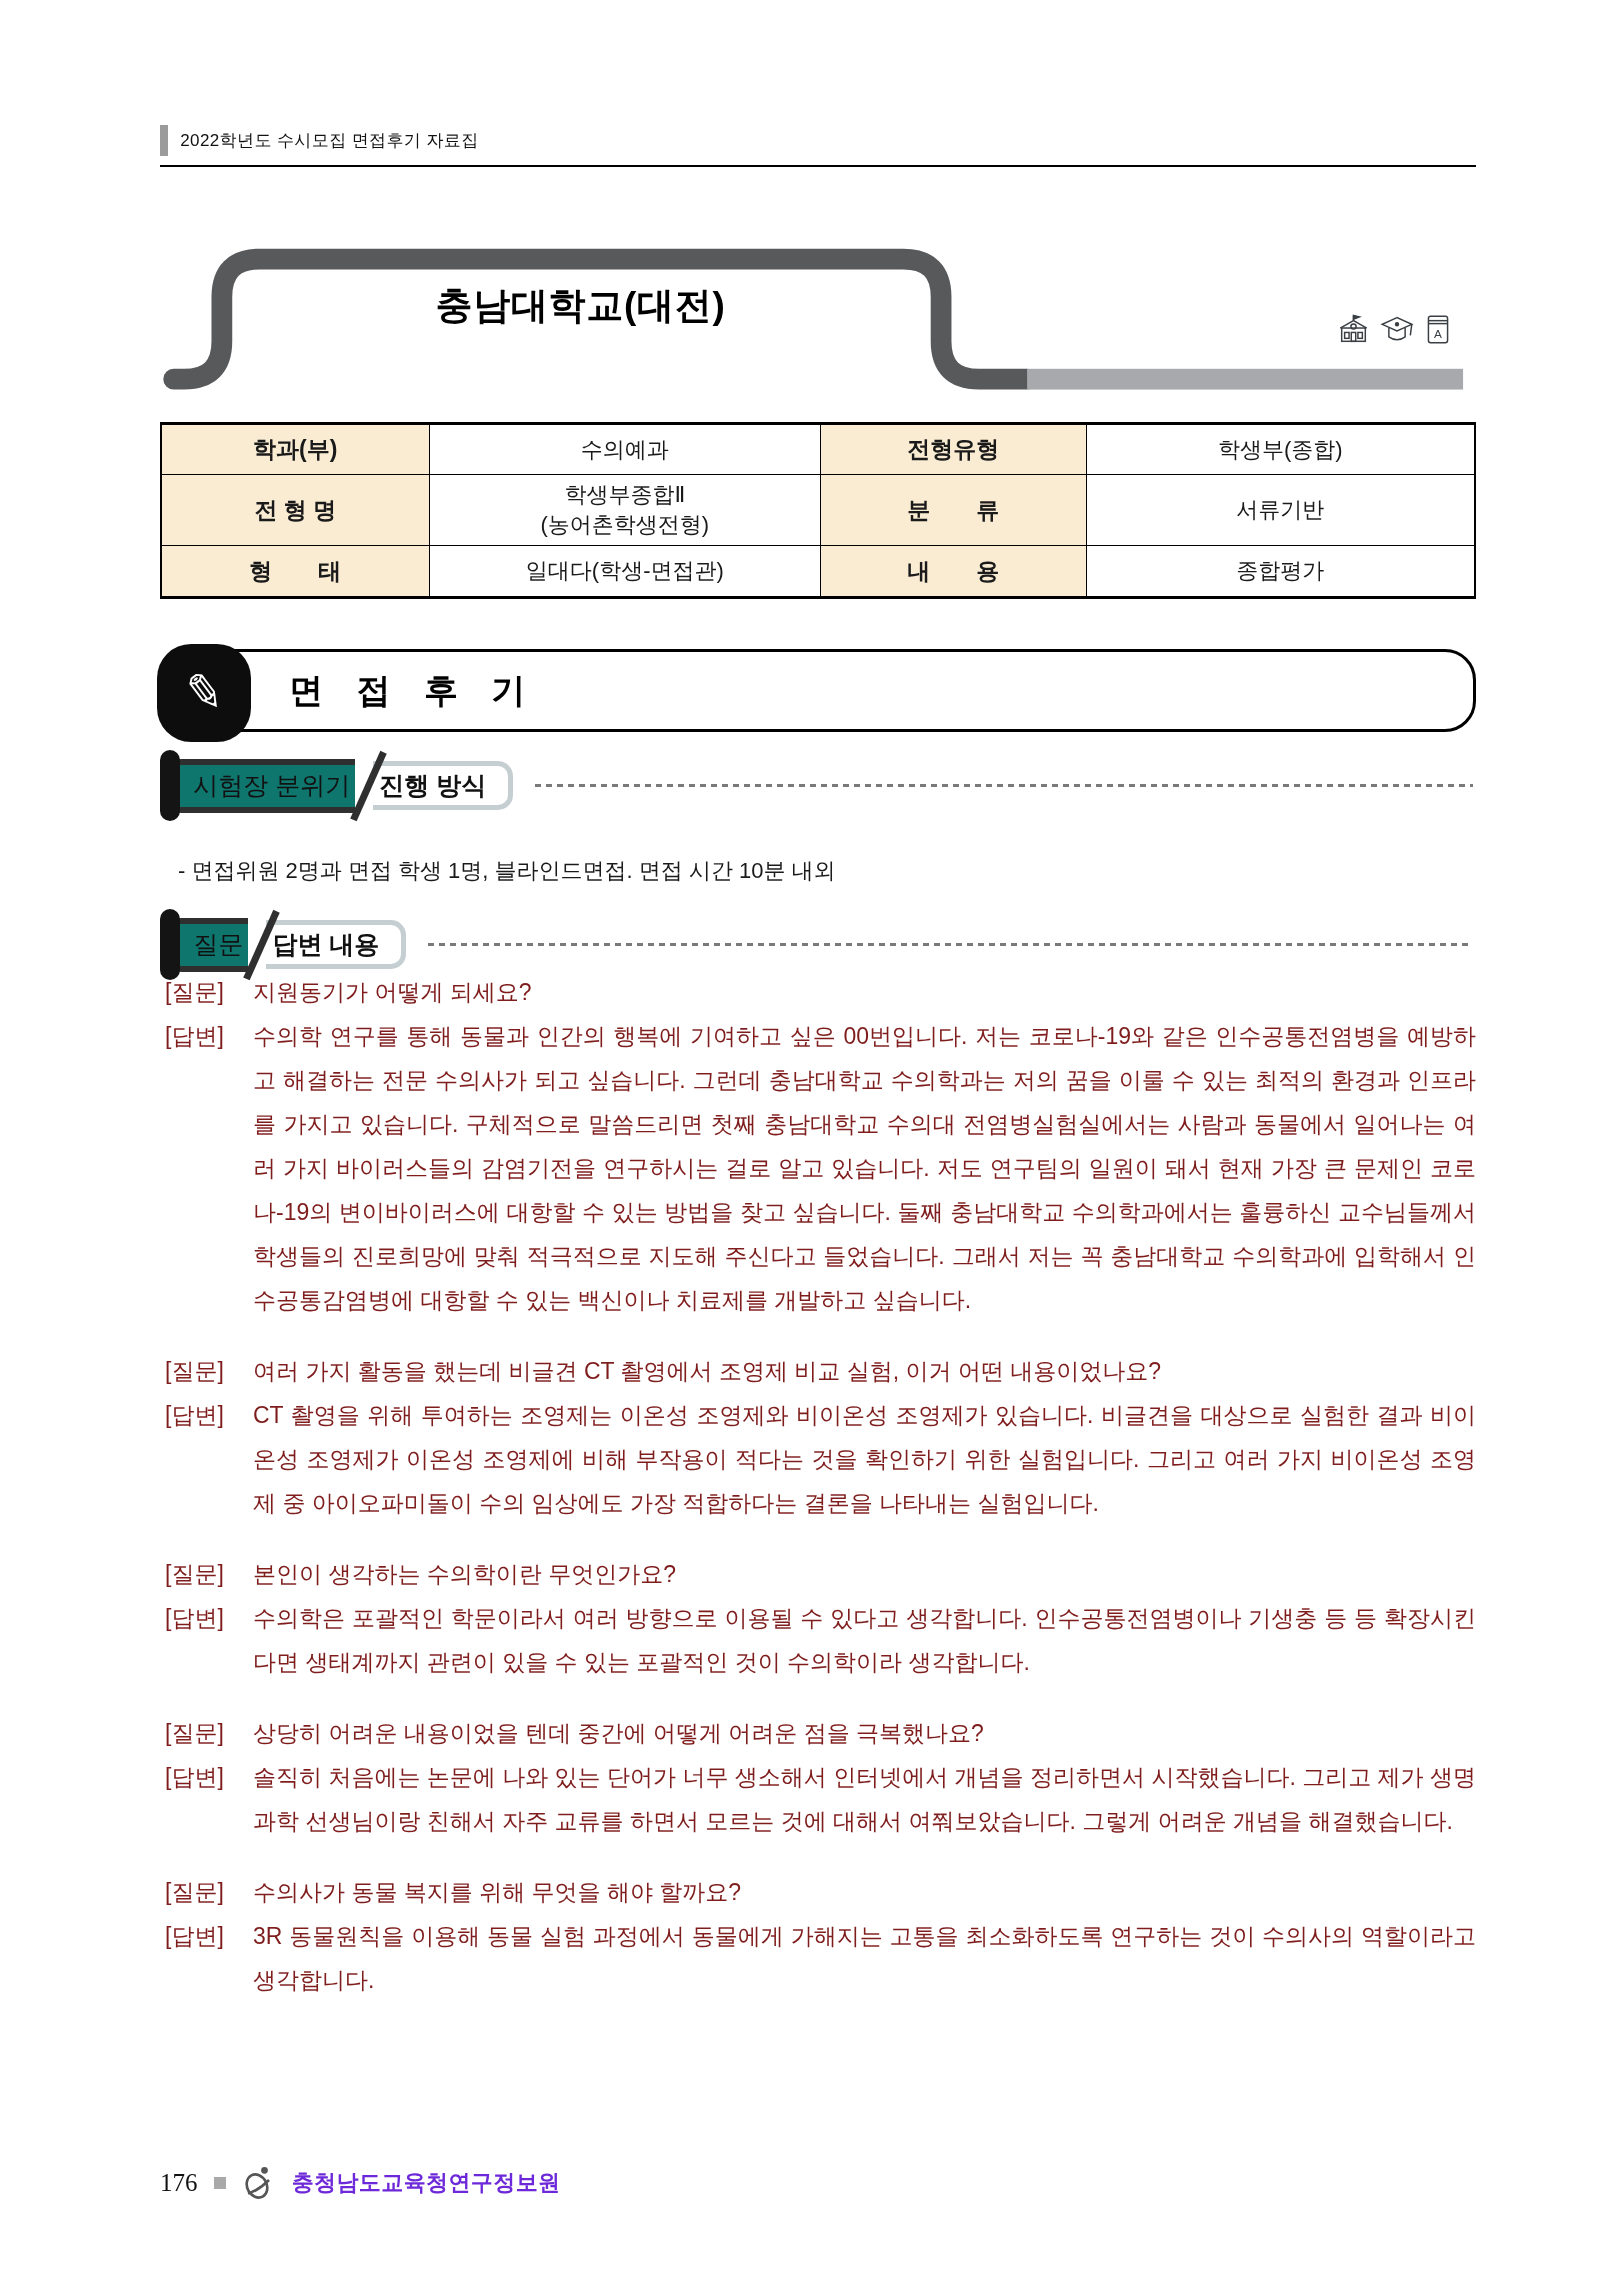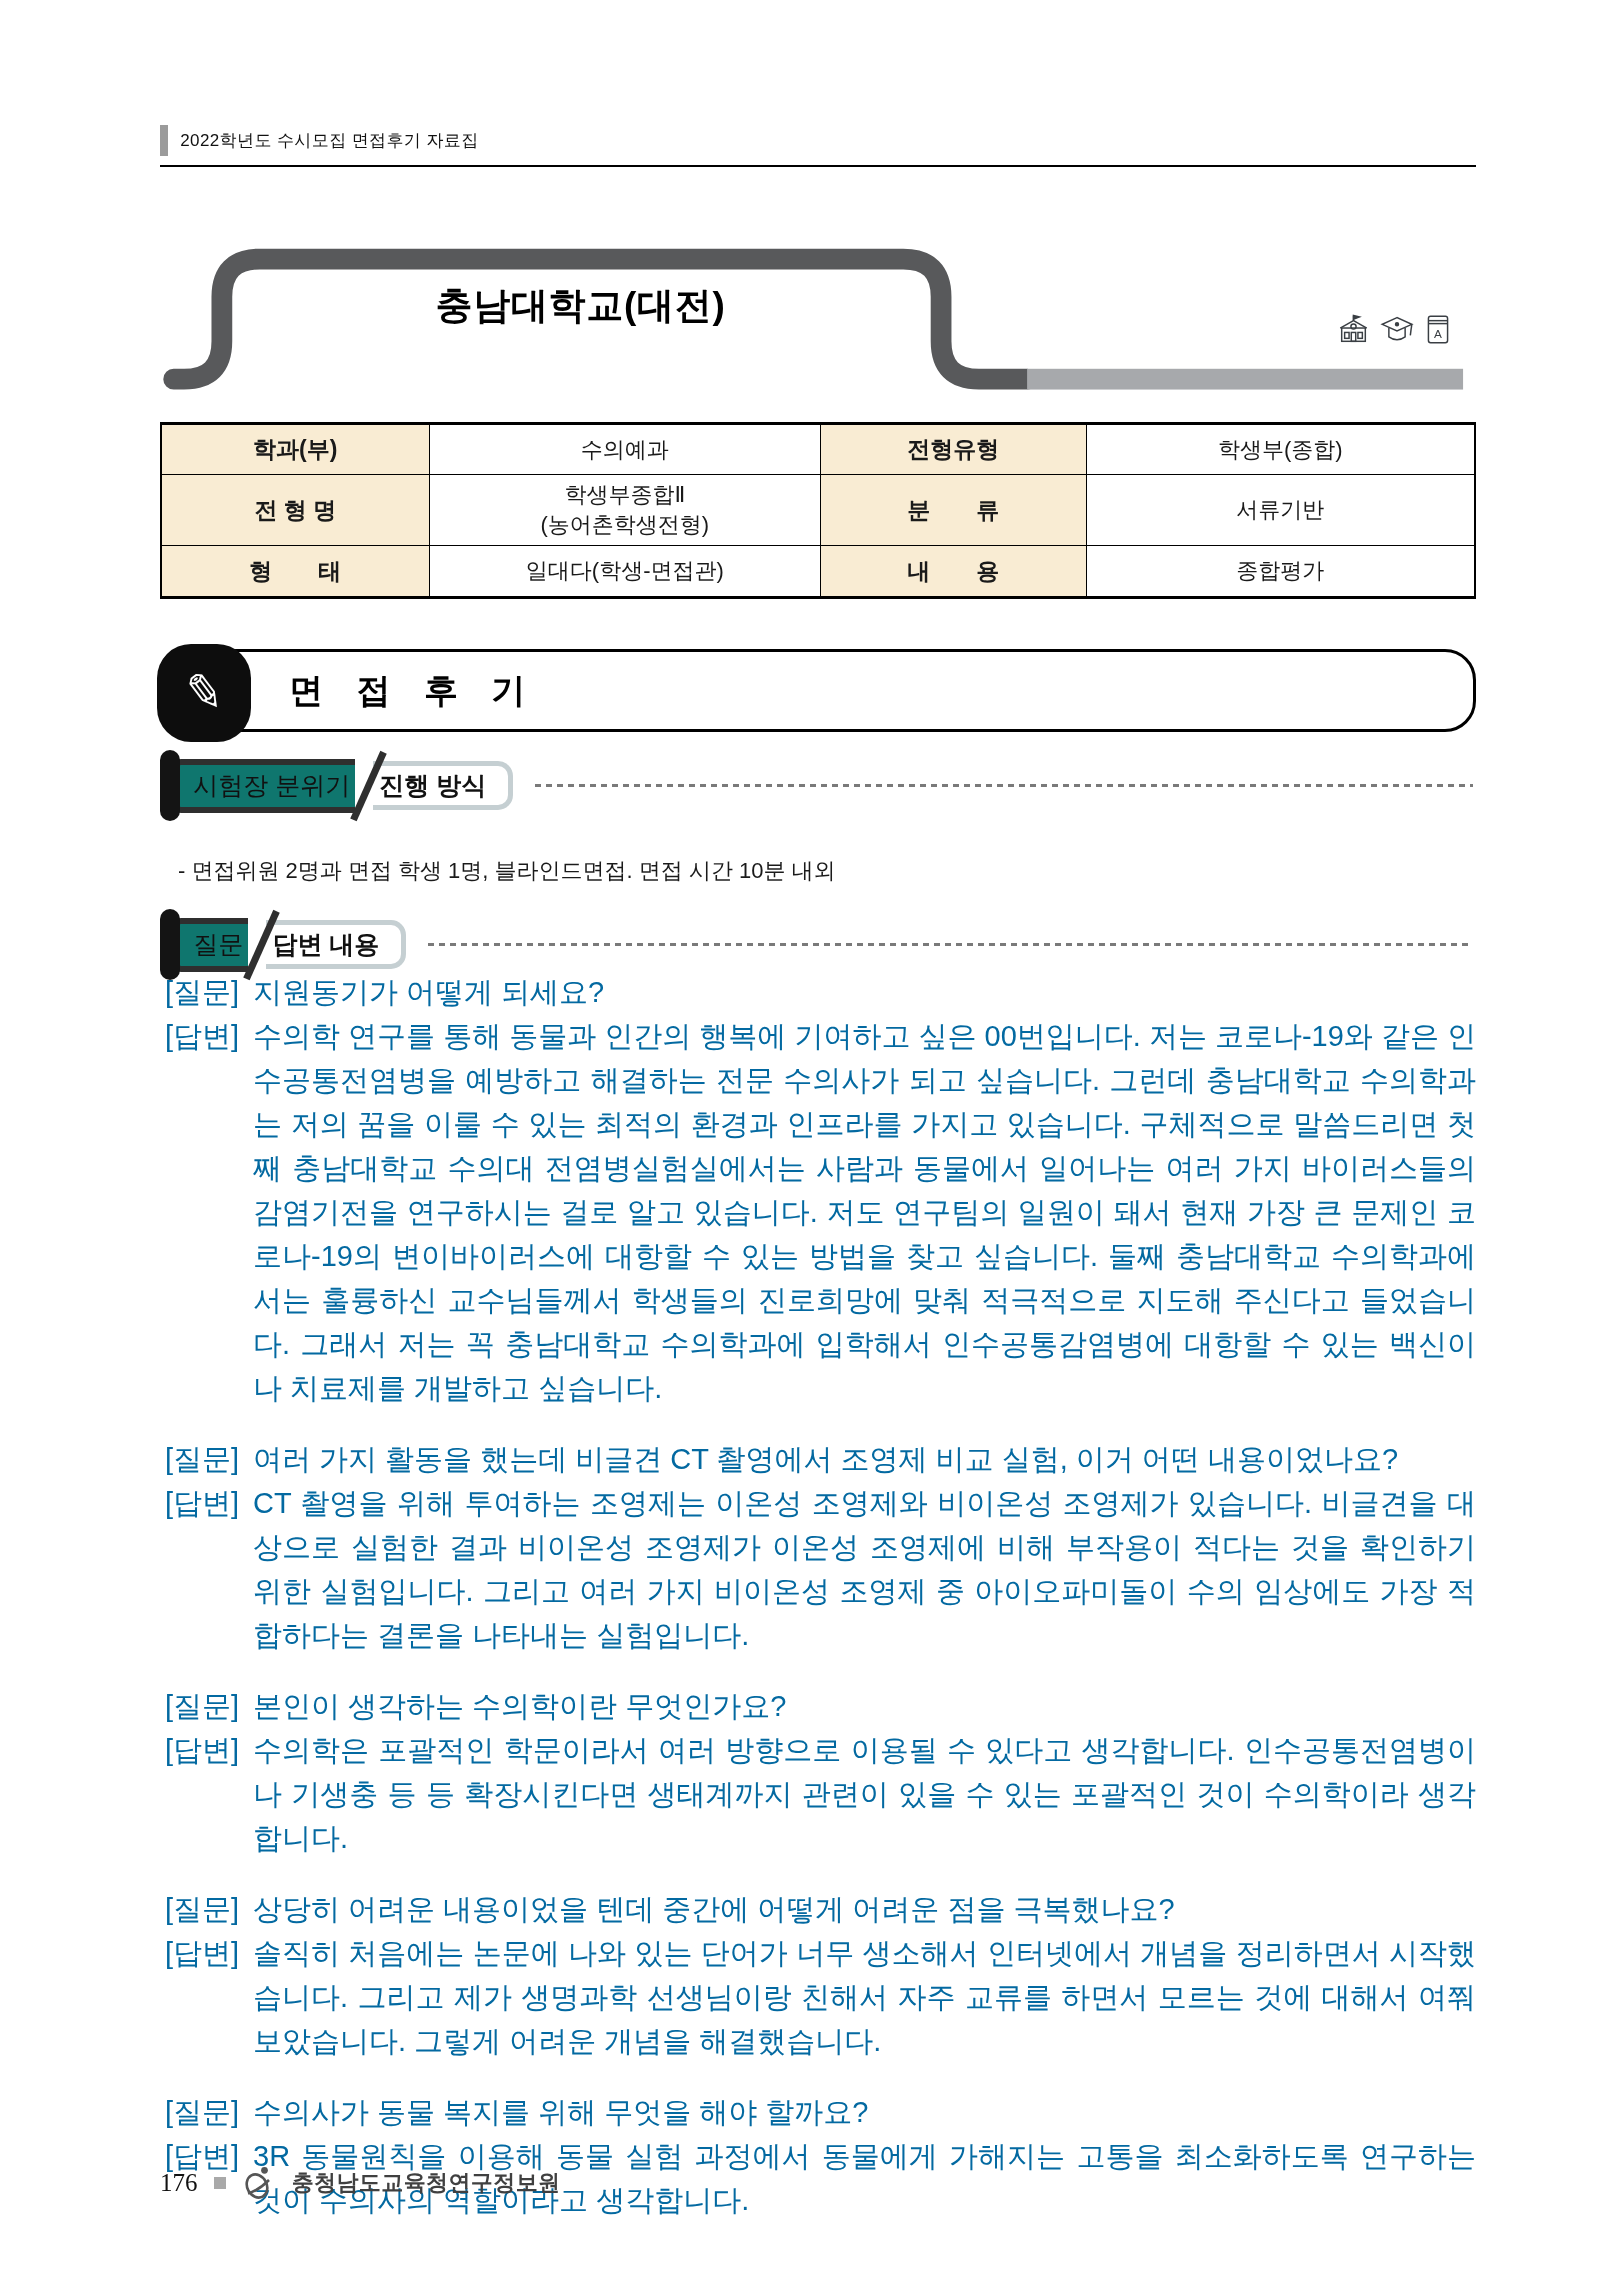--- a/index.html
+++ b/index.html
@@ -63,29 +63,29 @@
   .tag-dots { flex: 1 1 auto; height: 3.7px; margin-left: 22px; margin-right: 3px;
     background: repeating-linear-gradient(90deg, #7a7a7a 0 6px, transparent 6px 11px); }
 
   
   .note-line { position: absolute; top: 834px; left: 178px; width: 1298px;
     font-size: 22px; color: #1a1a1a; }
 
   
   .qa-area { position: absolute; top: 970px; left: 165px; width: 1311px; }
   .qa-block { margin: 0 0 27px 0; }
-  .qa-block p { margin: 0; font-size: 29px; line-height: 44px; text-align: justify;
-    padding-left: 88px; color: #0369a1; }
+  .qa-block p { margin: 0; font-size: 23px; line-height: 44px; text-align: justify;
+    padding-left: 88px; color: #7f1d1d; }
   .qa-label { display: inline-block; width: 88px; margin-left: -88px; }
 
   
   .footer { position: absolute; top: 2165px; left: 160px; display: flex; align-items: center; gap: 16.4px; }
   .page-num { font-family: "Liberation Serif", serif; font-size: 25px; color: #111; }
   .footer-sq { width: 12px; height: 12px; background: #a9a9a9; }
-  .footer-org { font-size: 22px; font-weight: bold; color: #404040; letter-spacing: 0.4px; }
+  .footer-org { font-size: 22px; font-weight: bold; color: #6d28d9; letter-spacing: 0.4px; }
 </style>
 </head>
 <body>
 
 <div class="page">
 
   <div class="doc-header">
     <span class="header-bar"></span>
     <span class="header-title">2022학년도 수시모집 면접후기 자료집</span>
   </div>

